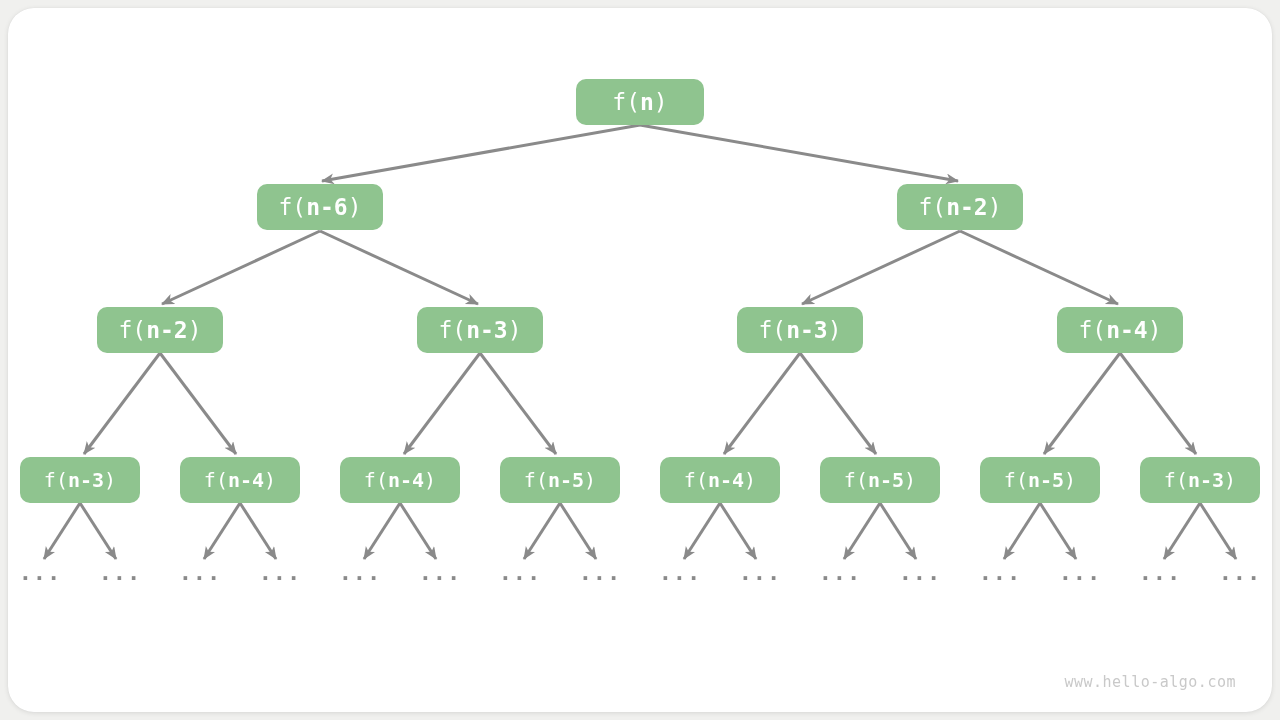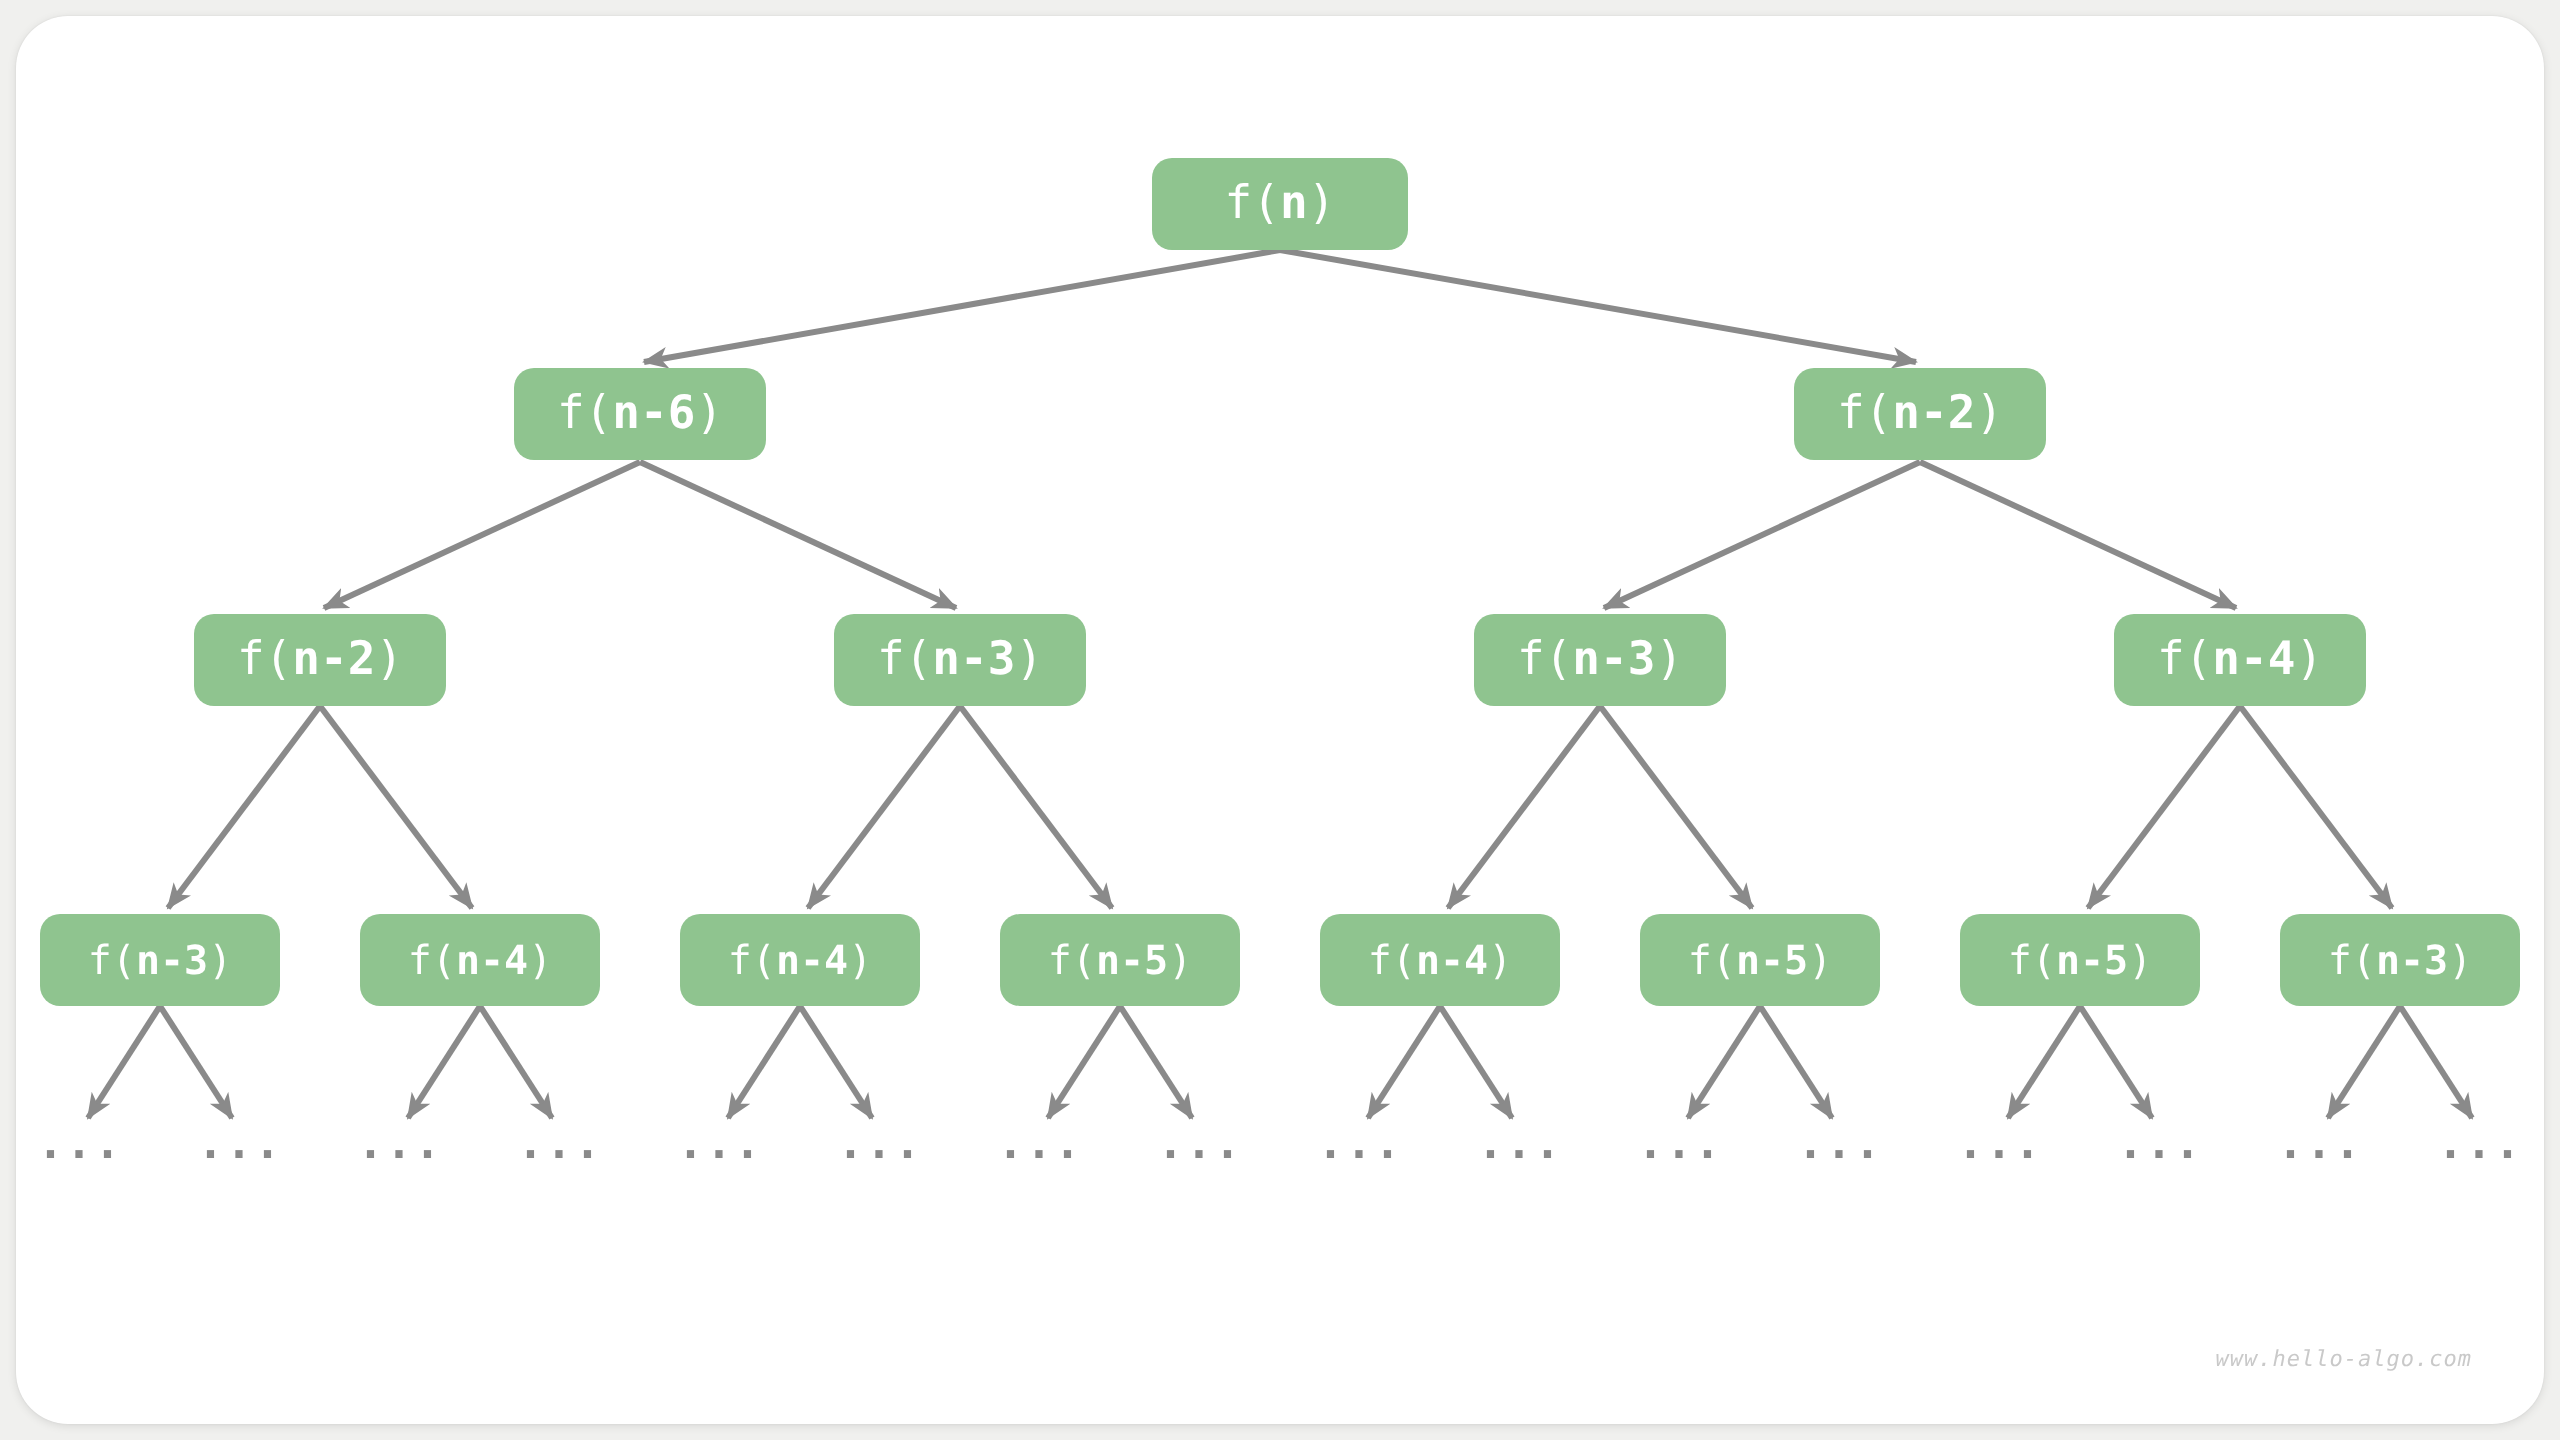--- a/index.html
+++ b/index.html
@@ -58,24 +58,23 @@
     color: var(--arrow, #8a8a8a);
     font-size: 22px;
     line-height: 22px;
     font-weight: bold;
     letter-spacing: 1px;
   }
   .watermark {
     position: absolute;
     right: 44px;
     top: 673px;
-    font-size: 11px;
+    font-size: 15px;
     letter-spacing: 0.5px;
     color: var(--watermark, #c9c9c9);
-    font-style: italic;
   }
 </style>
 </head>
 <body>
 
 <div class="stage">
   <div class="card"></div>
 
   <svg class="edges" viewBox="0 0 1280 720">
     <defs>

